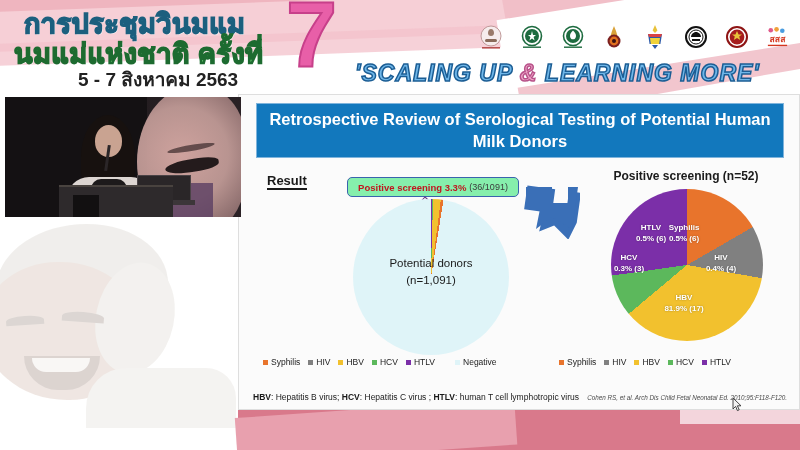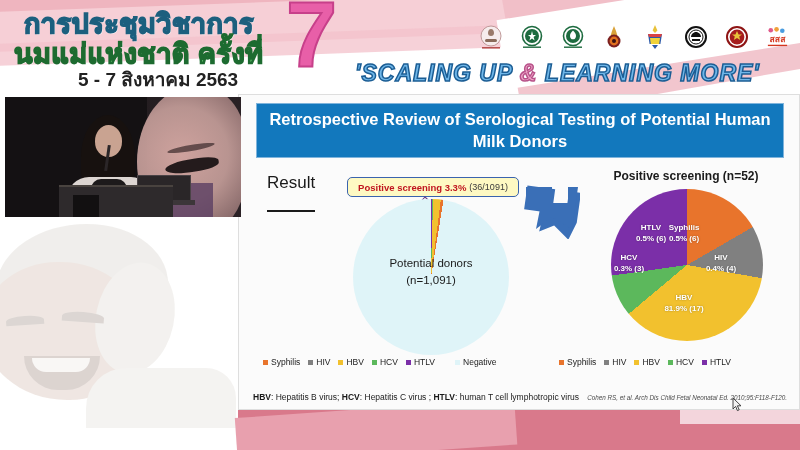--- a/index.html
+++ b/index.html
@@ -144,26 +144,26 @@
   }
   #slide-title {
     position:absolute; left:17px; top:8px; width:528px; height:55px;
     background:#1278bd; color:#ffffff;
     display:flex; align-items:center; justify-content:center; text-align:center;
     font-size:16.5px; font-weight:700; line-height:1.28; padding:0 10px;
     border:1px solid #7fb4dc;
   }
   #result-label {
     position:absolute; left:28px; top:78px;
-    font-size:17px; font-weight:400; color:#1a1a1a;
-    border-bottom:2.5px solid #1a1a1a; padding-bottom:17px;
+    font-size:13px; font-weight:700; color:#1a1a1a;
+    border-bottom:2.5px solid #1a1a1a; padding-bottom:0;
   }
   #callout {
     position:absolute; left:108px; top:82px; width:172px; height:20px;
-    background:#fef9c3; border:1.4px solid #3a63ae; border-radius:5px;
+    background:#86efac; border:1.4px solid #3a63ae; border-radius:5px;
     display:flex; align-items:center; justify-content:center; gap:3px;
     font-size:9.5px; white-space:nowrap;
   }
   #callout .hl { color:#c0161f; font-weight:700; }
   #callout .sub { color:#3b3b3b; font-size:9px; }
 
   
   #pie-left {
     position:absolute; left:114px; top:104px; width:156px; height:156px;
     border-radius:50%;
@@ -228,21 +228,21 @@
 
 <div id="stage">
 
   <div id="header">
     <div class="band band-a"></div>
     <div class="band band-b"></div>
     <div class="band band-c"></div>
     <div class="band-right"></div>
     <div class="band-white"></div>
 
-    <div class="th-line1">การประชุมวิชาการ</div>
+    <div class="th-line1">การประชุมวินมแม</div>
     <div class="th-line2">นมแม่แห่งชาติ ครั้งที่</div>
     <div class="th-date">5 - 7 สิงหาคม 2563</div>
     <div class="big7">7</div>
 
     <div class="tagline"><span>'SCALING UP </span><span class="amp">&amp;</span><span> LEARNING MORE'</span></div>
 
     <div id="logos">
       <div class="logo">
         <svg width="24" height="26" viewBox="0 0 24 26">
             <ellipse cx="12" cy="11" rx="10" ry="10" fill="#f6ecec" stroke="#c09a9a" stroke-width="1"></ellipse>

